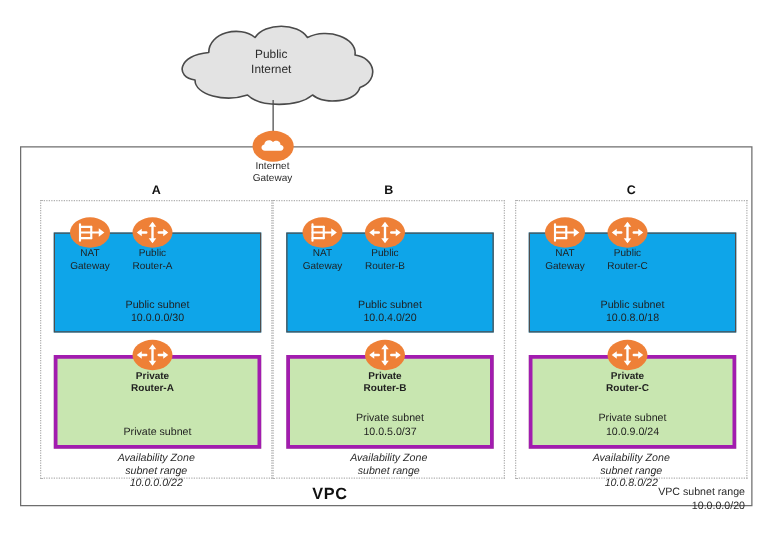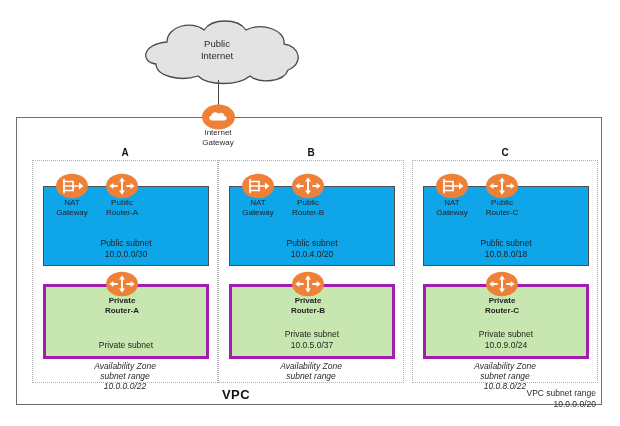--- a/index.html
+++ b/index.html
@@ -60,20 +60,21 @@
   #vpc-title {
     position: absolute;
     left: 16px;
     top: 387px;
     width: 440px;
     text-align: center;
     font-size: 13px;
     font-weight: bold;
     letter-spacing: 0.5px;
     color: #111;
+    padding-left: 28px;
   }
   #vpc-range {
     position: absolute;
     right: 24px;
     top: 388px;
     text-align: right;
     font-size: 8.5px;
     line-height: 10.5px;
     color: #2b2b2b;
     margin-left: 36px;

